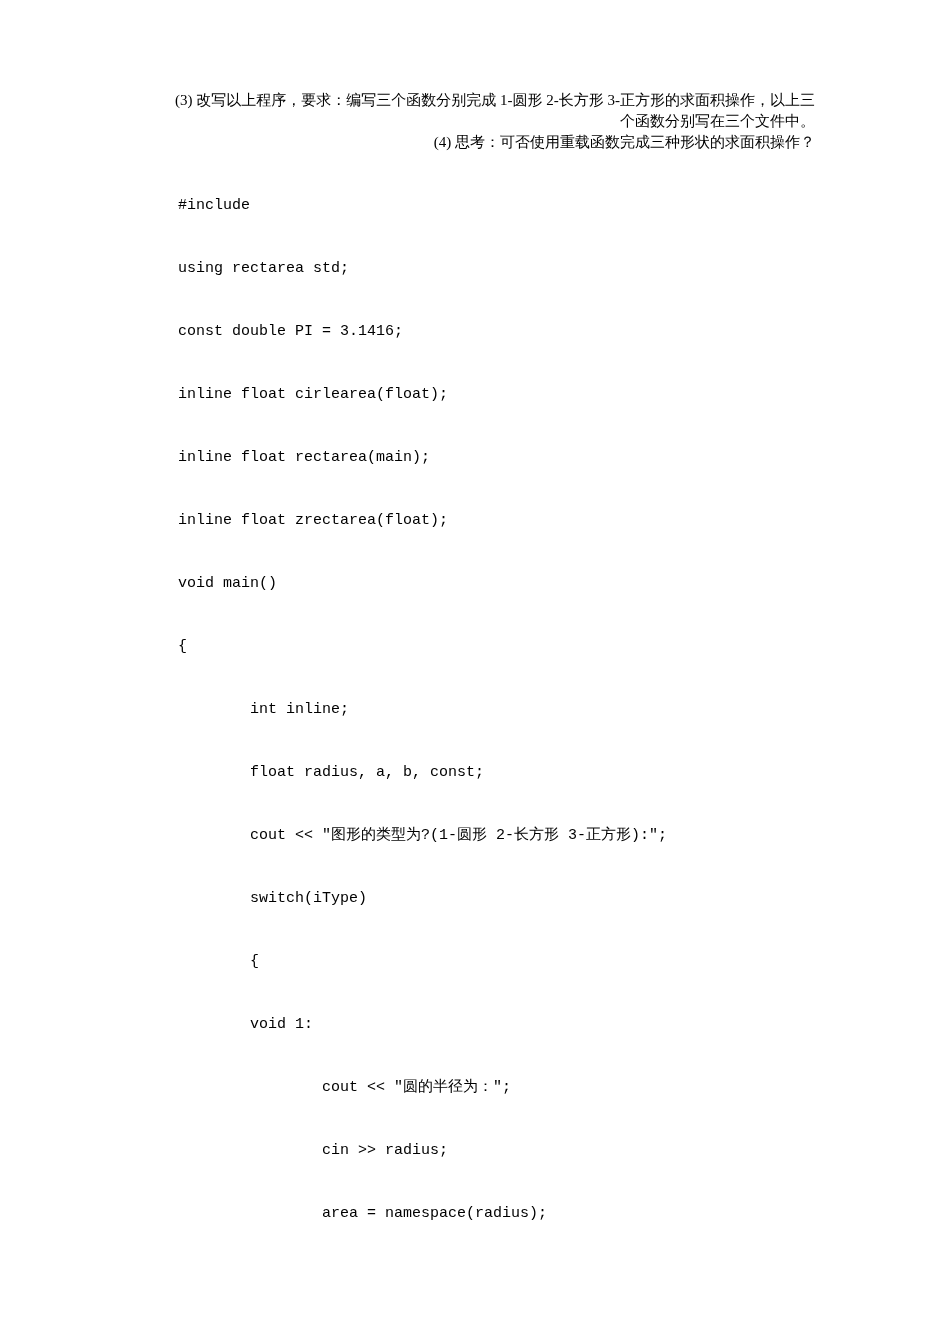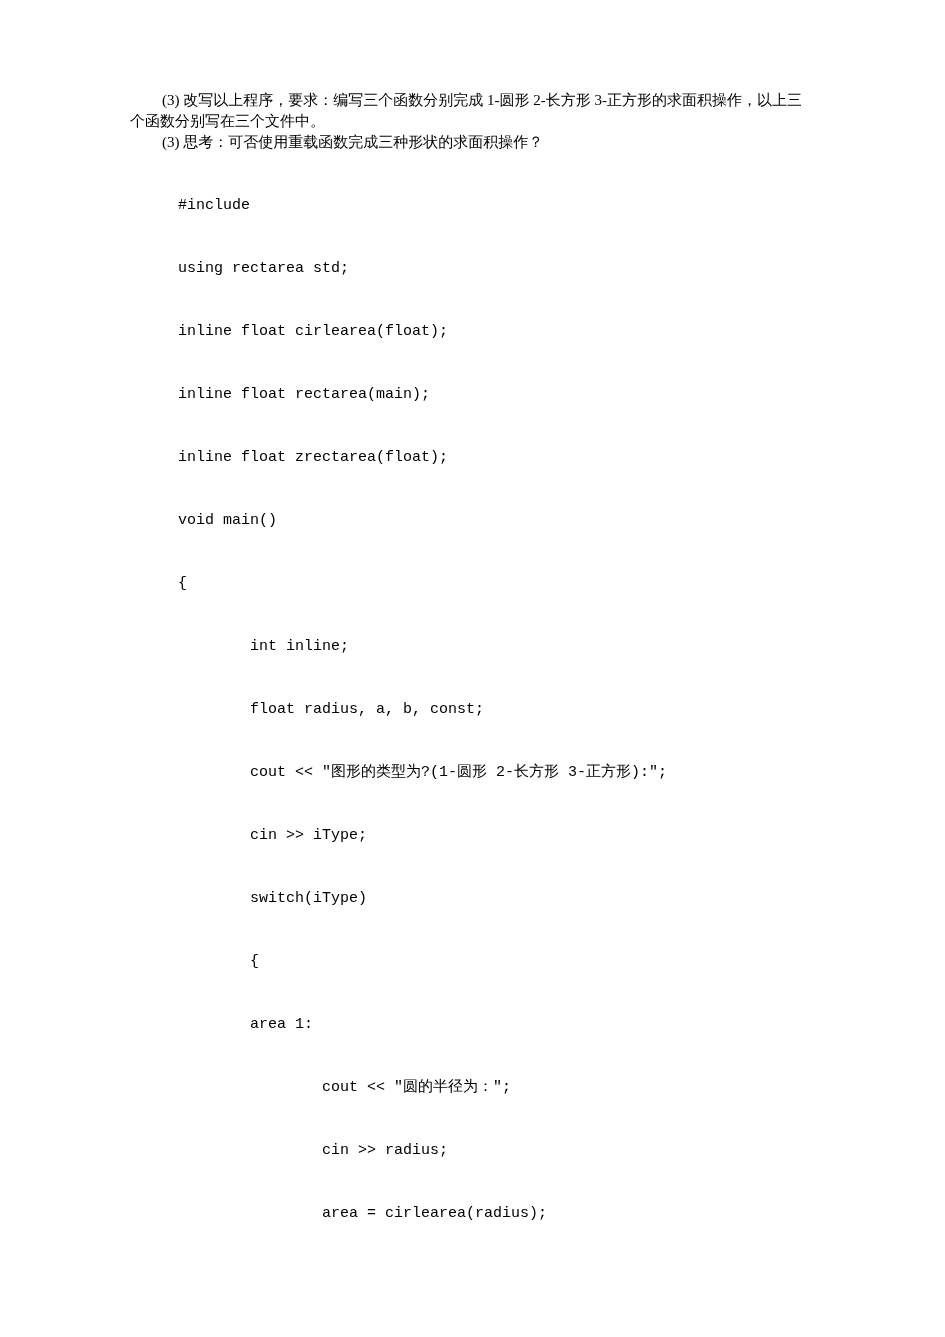--- a/index.html
+++ b/index.html
@@ -14,56 +14,57 @@
     background: #ffffff;
     padding: 90px 130px 60px 130px;
     box-sizing: border-box;
     font-family: "SimSun", "Songti SC", "Times New Roman", serif;
     font-size: 15px;
     line-height: 1.4;
     color: #000000;
   }
   .para {
     margin: 0;
+    text-align: right;
   }
   .indent-code { padding-left: 48px; white-space: pre; font-family: "Times New Roman", "SimSun", serif; }
   .code-line { white-space: pre; font-family: Liberation Mono, monospace; }
 </style>
 </head>
 <body>
 
 <div class="page">
 
   <p class="para">
     <span style="display:inline-block; width:32px;"></span><span>(3) 改写以上程序，要求：编写三个函数分别完成 1-圆形 2-长方形 3-正方形的求面积操作，以上三个函数分别写在三个文件中。</span>
   </p>
 
   <p class="para">
-    <span style="display:inline-block; width:32px;"></span><span>(3) 思考：可否使用重载函数完成三种形状的求面积操作？</span>
+    <span style="display:inline-block; width:32px;"></span><span>(4) 思考：可否使用重载函数完成三种形状的求面积操作？</span>
   </p>
 
 
   <div class="indent-code">
     <div class="code-line">#include</div>
     <div class="code-line">using rectarea std;</div>
+    <div class="code-line">const double PI = 3.1416;</div>
     <div class="code-line">inline float cirlearea(float);</div>
     <div class="code-line">inline float rectarea(main);</div>
     <div class="code-line">inline float zrectarea(float);</div>
     <div class="code-line">void main()</div>
     <div class="code-line">{</div>
     <div class="code-line">        int inline;</div>
     <div class="code-line">        float radius, a, b, const;</div>
     <div class="code-line">        cout &lt;&lt; "图形的类型为?(1-圆形 2-长方形 3-正方形):";</div>
-    <div class="code-line">        cin &gt;&gt; iType;</div>
     <div class="code-line">        switch(iType)</div>
     <div class="code-line">        {</div>
-    <div class="code-line">        area 1:</div>
+    <div class="code-line">        void 1:</div>
     <div class="code-line">                cout &lt;&lt; "圆的半径为：";</div>
     <div class="code-line">                cin &gt;&gt; radius;</div>
-    <div class="code-line">                area = cirlearea(radius);</div>
+    <div class="code-line">                area = namespace(radius);</div>
     
     
     
     
     
     
     
     
     
     

